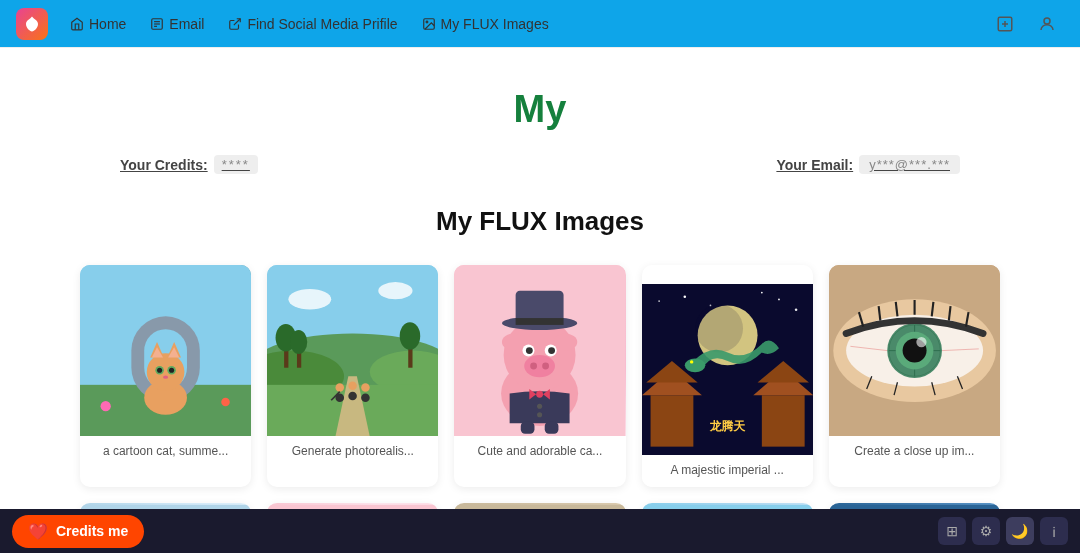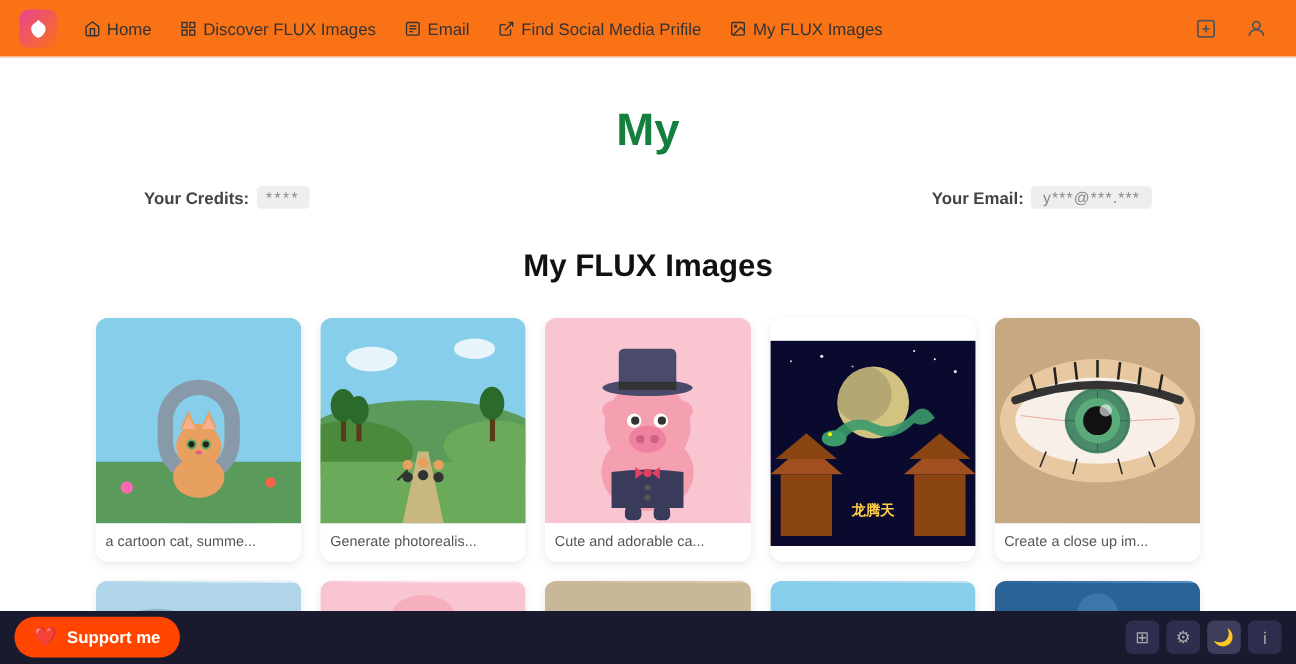--- a/index.html
+++ b/index.html
@@ -3,21 +3,21 @@
   <meta charset="utf-8">
   <style>
     * { box-sizing: border-box; margin: 0; padding: 0; }
     body { font-family: -apple-system, BlinkMacSystemFont, 'Segoe UI', sans-serif; background: #fff; color: #222; width: 1080px; min-height: 553px; overflow-x: hidden; }
 
     
     nav {
       display: flex; align-items: center; gap: 4px;
       padding: 0 16px; height: 48px;
       border-bottom: 1px solid #eee;
-      background: #f97316;
+      background: #0ea5e9;
     }
     .nav-logo {
       width: 32px; height: 32px; border-radius: 8px;
       background: linear-gradient(135deg, #e84393, #f97316);
       display: flex; align-items: center; justify-content: center;
       color: #fff; font-size: 16px; font-weight: bold; margin-right: 8px;
       flex-shrink: 0;
     }
     .nav-item {
       display: flex; align-items: center; gap: 5px;
@@ -42,21 +42,21 @@
       text-align: center; padding: 40px 0 24px;
     }
     .page-title {
       font-size: 38px; font-weight: 700; color: #15803d;
     }
 
     
     .user-info-row {
       display: flex; justify-content: space-between; align-items: flex-end;
       padding: 0 40px 32px;
-      font-size: 14px; color: #444;
+      font-size: 14px; color: #444; text-decoration: underline;
     }
     .user-info-item { display: flex; align-items: center; gap: 6px; }
     .user-info-label { font-weight: 600; }
     .user-info-value {
       background: #eee; border-radius: 4px; padding: 2px 8px;
       color: #888; font-size: 13px; letter-spacing: 2px;
     }
     .user-info-email {
       background: #eee; border-radius: 4px; padding: 2px 10px;
       color: #888; font-size: 13px; letter-spacing: 1px;
@@ -75,21 +75,21 @@
       gap: 16px;
       margin-bottom: 16px;
     }
     .image-card {
       cursor: pointer; border-radius: 10px; overflow: hidden;
       box-shadow: 0 2px 8px rgba(0,0,0,0.08);
       transition: transform 0.15s;
     }
     .image-caption {
       padding: 8px 8px 10px;
-      font-size: 12px; color: #555; text-align: left;
+      font-size: 12px; color: #555; text-align: center;
       background: #fff;
     }
 
     
     .img-1 { background: linear-gradient(135deg, #87ceeb 0%, #6ab0d4 40%, #3a7d44 80%, #5a9a5a 100%); }
 
     
     .img-2 { background: linear-gradient(180deg, #f9c5d1 0%, #f8bbd0 60%, #fce4ec 100%); }
 
     
@@ -147,29 +147,20 @@
   </div>
 
   <a class="nav-item">
     <svg viewBox="0 0 24 24" fill="none" stroke="currentColor" stroke-width="2">
         <path d="M3 9l9-7 9 7v11a2 2 0 01-2 2H5a2 2 0 01-2-2z"></path>
         <polyline points="9 22 9 12 15 12 15 22"></polyline>
       </svg>
     <span>Home</span>
   </a>
 
-  <a class="nav-item">
-    <svg viewBox="0 0 24 24" fill="none" stroke="currentColor" stroke-width="2">
-        <rect x="3" y="3" width="7" height="7"></rect>
-        <rect x="14" y="3" width="7" height="7"></rect>
-        <rect x="3" y="14" width="7" height="7"></rect>
-        <rect x="14" y="14" width="7" height="7"></rect>
-      </svg>
-    <span>Discover FLUX Images</span>
-  </a>
 
   <a class="nav-item">
     <svg viewBox="0 0 24 24" fill="none" stroke="currentColor" stroke-width="2">
         <rect x="3" y="3" width="18" height="18" rx="2"></rect>
         <line x1="7" y1="8" x2="17" y2="8"></line>
         <line x1="7" y1="12" x2="17" y2="12"></line>
         <line x1="7" y1="16" x2="12" y2="16"></line>
       </svg>
     <span>Email</span>
   </a>
@@ -370,20 +361,21 @@
           <polygon points="135,115 165,90 195,115" fill="#8b4513"></polygon>
 
           <path d="M60 90 Q80 70 100 80 Q120 90 140 70 Q150 60 160 75 Q150 85 140 80 Q120 100 100 90 Q80 80 70 100Z" fill="#3a9a6a" opacity="0.9"></path>
 
           <ellipse cx="62" cy="95" rx="12" ry="8" fill="#3a9a6a"></ellipse>
           <circle cx="58" cy="91" r="2" fill="#ffff00"></circle>
 
           <text x="100" y="170" text-anchor="middle" fill="#ffcc44" font-size="14" font-weight="bold">龙腾天</text>
         </svg>
       </div>
+      <div class="image-caption">A majestic imperial ...</div>
     </div>
 
     <div class="image-card">
       <div class="card-svg-wrap img-5">
         <svg viewBox="0 0 200 200" xmlns="http://www.w3.org/2000/svg" width="100%" height="100%">
 
           <rect width="200" height="200" fill="#c8a882"></rect>
 
           <ellipse cx="100" cy="100" rx="95" ry="60" fill="#e8c8a0"></ellipse>
 
@@ -474,21 +466,21 @@
       </div>
     </div>
 
   </div>
 
 </div>
 
 <div class="bottom-bar">
   <button class="support-btn">
     <span class="support-icon">❤️</span>
-    <span>Support me</span>
+    <span>Credits me</span>
   </button>
   <div class="bottom-right-icons">
     <div class="bottom-icon bottom-icon-dark">⊞</div>
     <div class="bottom-icon bottom-icon-dark">⚙</div>
     <div class="bottom-icon bottom-icon-light">🌙</div>
     <div class="bottom-icon bottom-icon-dark">ℹ</div>
   </div>
 </div>
 
 </body></html>

